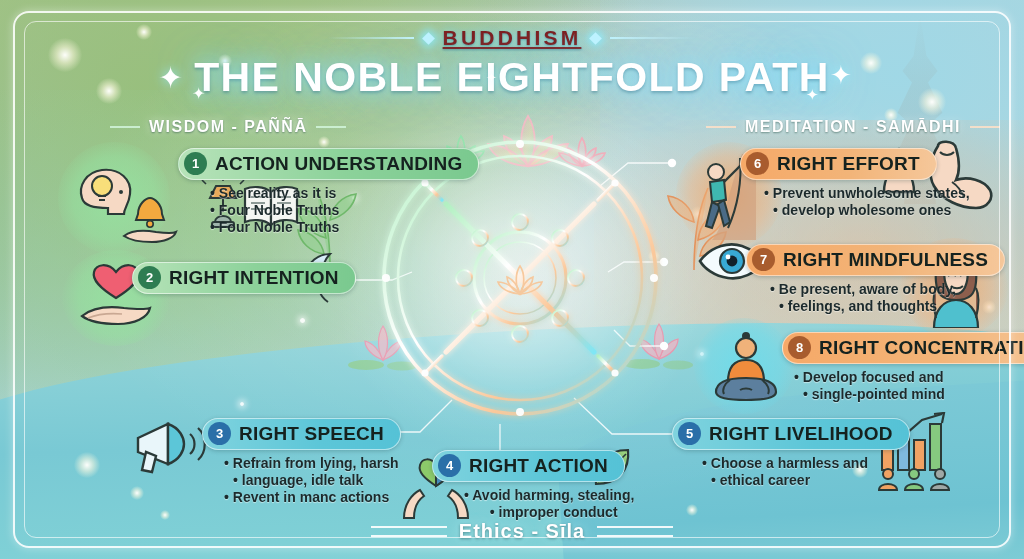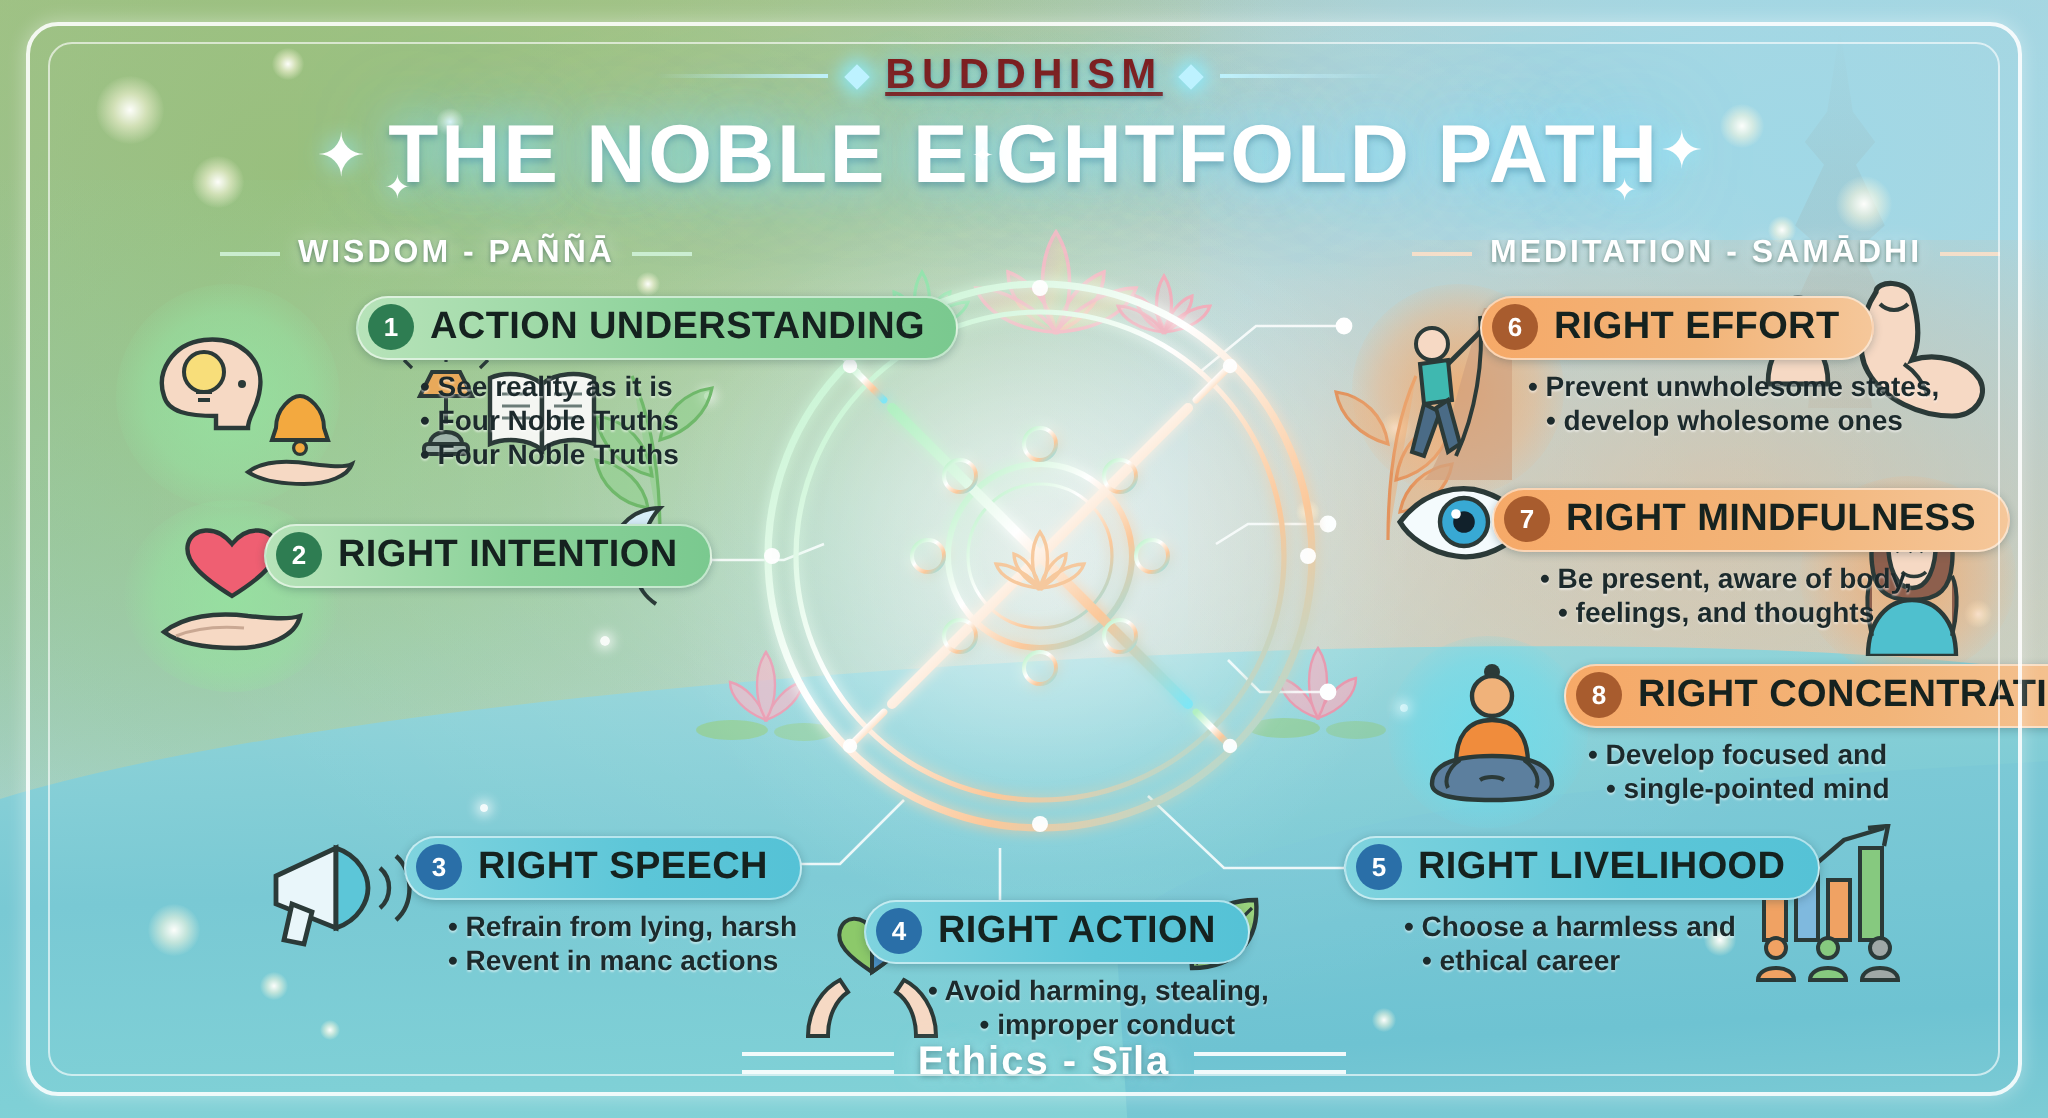--- a/index.html
+++ b/index.html
@@ -441,20 +441,21 @@
       </g>
     </svg>
   </div>
   <div class="card" style="left:202px;top:418px;">
     <div class="pill pill-blue">
       <span class="num">3</span>
       <span class="ttl">RIGHT SPEECH</span>
     </div>
     <ul class="bullets" style="margin-left:22px;">
       <li>Refrain from lying, harsh</li>
+      <li style="text-indent:0;padding-left:9px;">language, idle talk</li>
       <li>Revent in manc actions</li>
     </ul>
   </div>
 
   <div class="ico" style="left:398px;top:452px;">
     <svg width="76" height="70" viewBox="0 0 76 70">
       <path d="M38 34 C26 26 20 20 22 13 C24 6 33 5 38 13 C43 5 52 6 54 13 C56 20 50 26 38 34Z" fill="#8cc96a" stroke="#2b3a38" stroke-width="2"></path>
       <path d="M38 13 C43 5 52 6 54 13 C56 20 50 26 38 34Z" fill="#4a8fc4" stroke="#2b3a38" stroke-width="2"></path>
       <path d="M6 66 C6 52 14 42 22 38 L26 44 C20 48 16 56 16 66Z" fill="#f6d9c4" stroke="#2b3a38" stroke-width="2"></path>
       <path d="M70 66 C70 52 62 42 54 38 L50 44 C56 48 60 56 60 66Z" fill="#f6d9c4" stroke="#2b3a38" stroke-width="2"></path>

